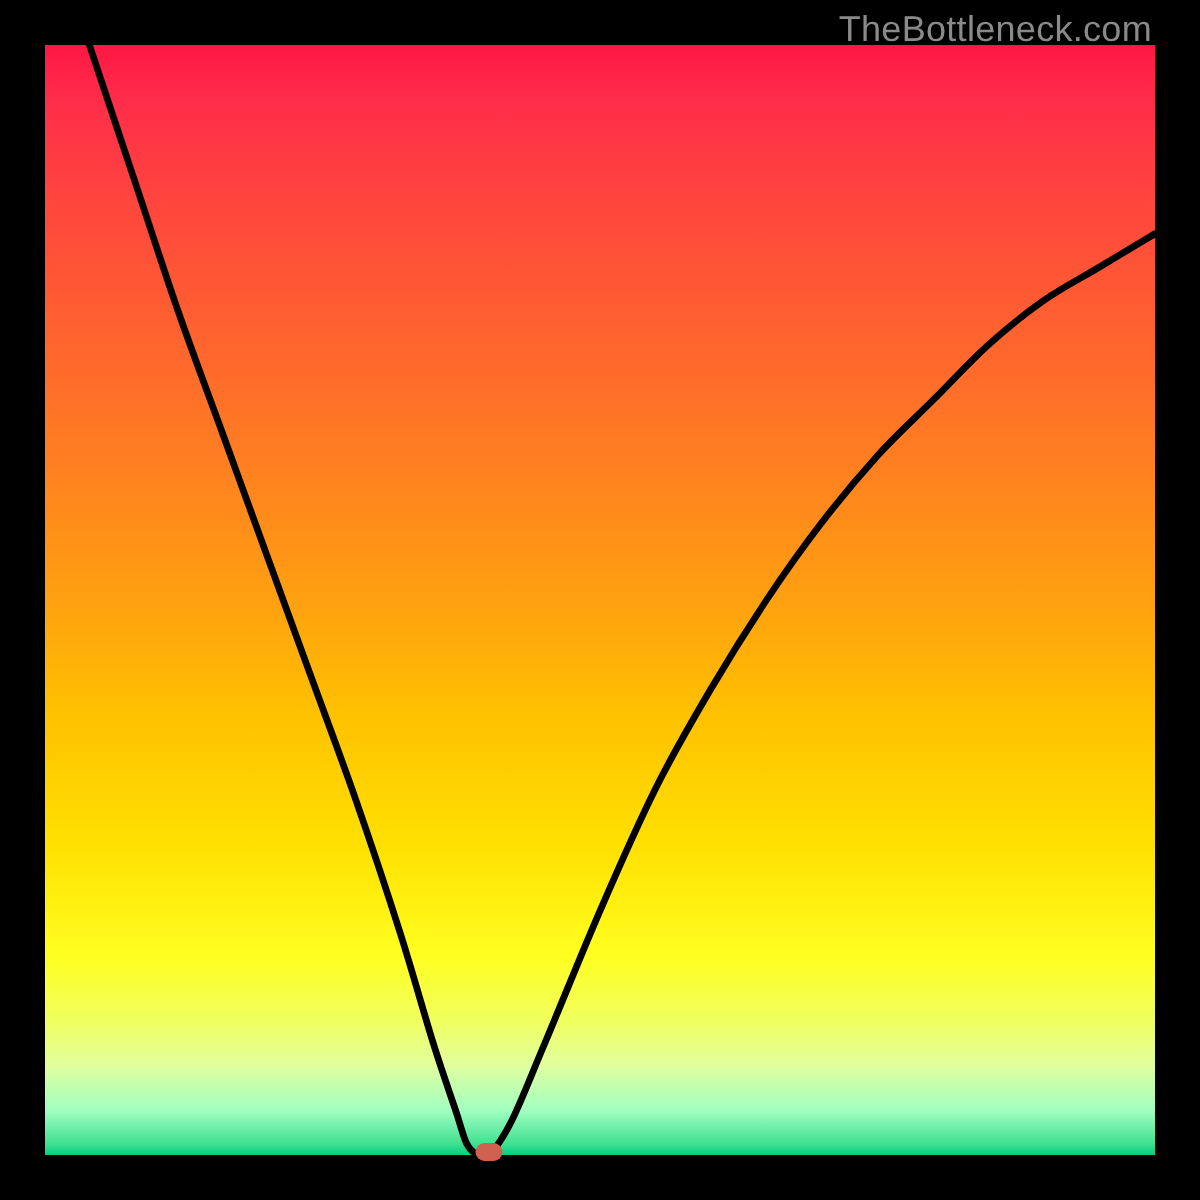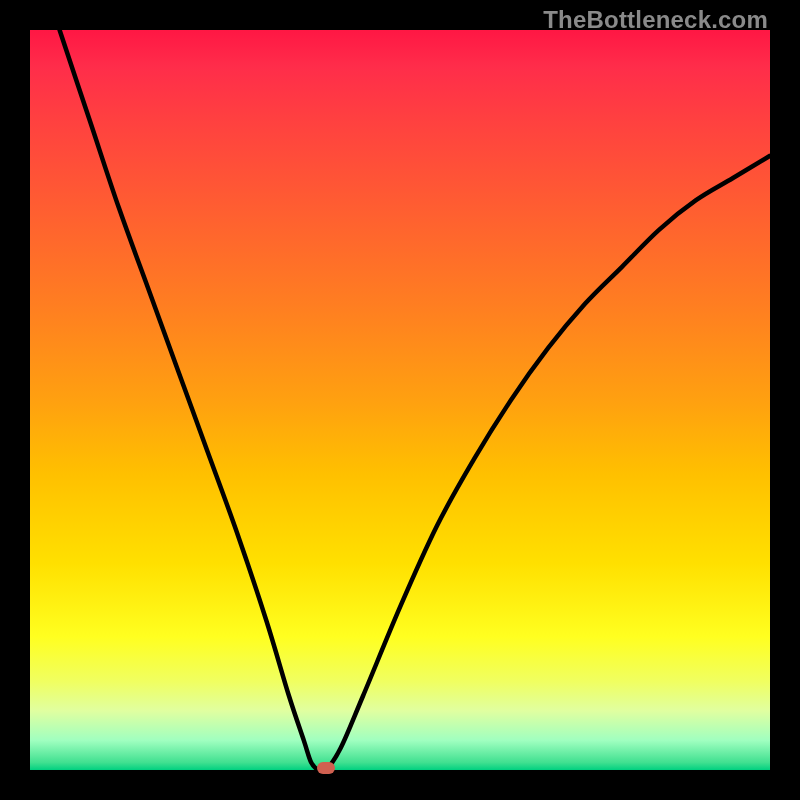--- a/index.html
+++ b/index.html
@@ -38,21 +38,21 @@
       #a0ffc0 96%,
       #40e090 99%,
       #00d080 100%);
   }
   .watermark {
     position: absolute;
     top: 6px;
     right: 32px;
     color: #8a8a8a;
     font-size: 24px;
-    font-weight: 700;
+    font-weight: 400;
     letter-spacing: 0.2px;
   }
   svg.curve {
     position: absolute;
     left: 0;
     top: 0;
     width: 740px;
     height: 740px;
   }
   .marker {

